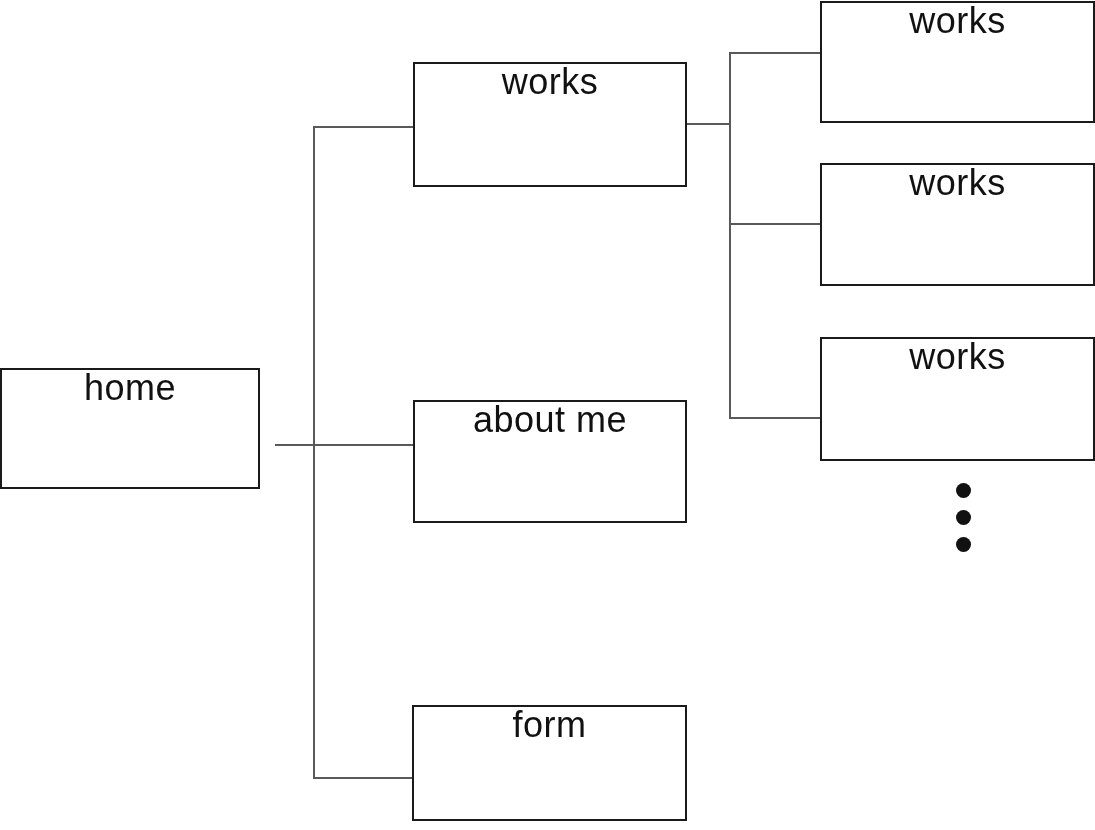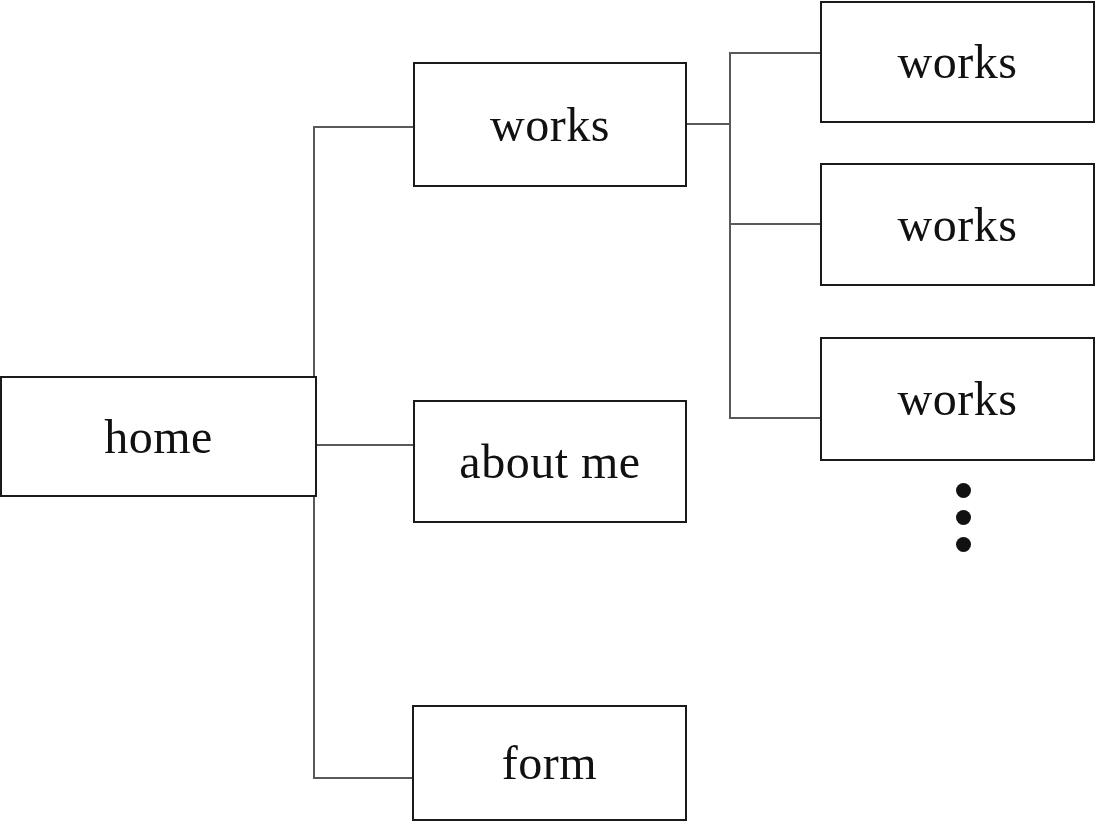--- a/index.html
+++ b/index.html
@@ -14,44 +14,42 @@
     overflow: hidden;
     background: var(--background, #ffffff);
     font-family: "Liberation Sans", sans-serif;
   }
   .node {
     position: absolute;
     box-sizing: border-box;
     border: 2px solid var(--box-border, #1a1a1a);
     background: #ffffff;
     display: flex;
-    align-items: center;
     justify-content: center;
-    font-size: 48px;
+    font-size: 36px;
     line-height: 1;
     color: var(--text, #111111);
     letter-spacing: 0.5px;
-    font-family: Liberation Serif, serif;
   }
   .line {
     position: absolute;
     background: var(--connector, #595959);
   }
   .hline { height: 2px; }
   .vline { width: 2px; }
   .dot {
     position: absolute;
     width: 15px;
     height: 15px;
     border-radius: 50%;
     background: var(--text, #111111);
   }
 
   
-  #node-home  { left: 0px;   top: 376px; width: 317px; height: 121px; }
+  #node-home  { left: 0px;   top: 368px; width: 260px; height: 121px; }
   #node-works { left: 413px; top: 62px;  width: 274px; height: 125px; }
   #node-about { left: 413px; top: 400px; width: 274px; height: 123px; }
   #node-form  { left: 412px; top: 705px; width: 275px; height: 116px; }
   #node-w1    { left: 820px; top: 1px;   width: 275px; height: 122px; }
   #node-w2    { left: 820px; top: 163px; width: 275px; height: 123px; }
   #node-w3    { left: 820px; top: 337px; width: 275px; height: 124px; }
 
   
   #line-home-branch  { left: 275px; top: 444px; width: 138px; }
   #line-trunk-left   { left: 313px; top: 126px; height: 653px; }

